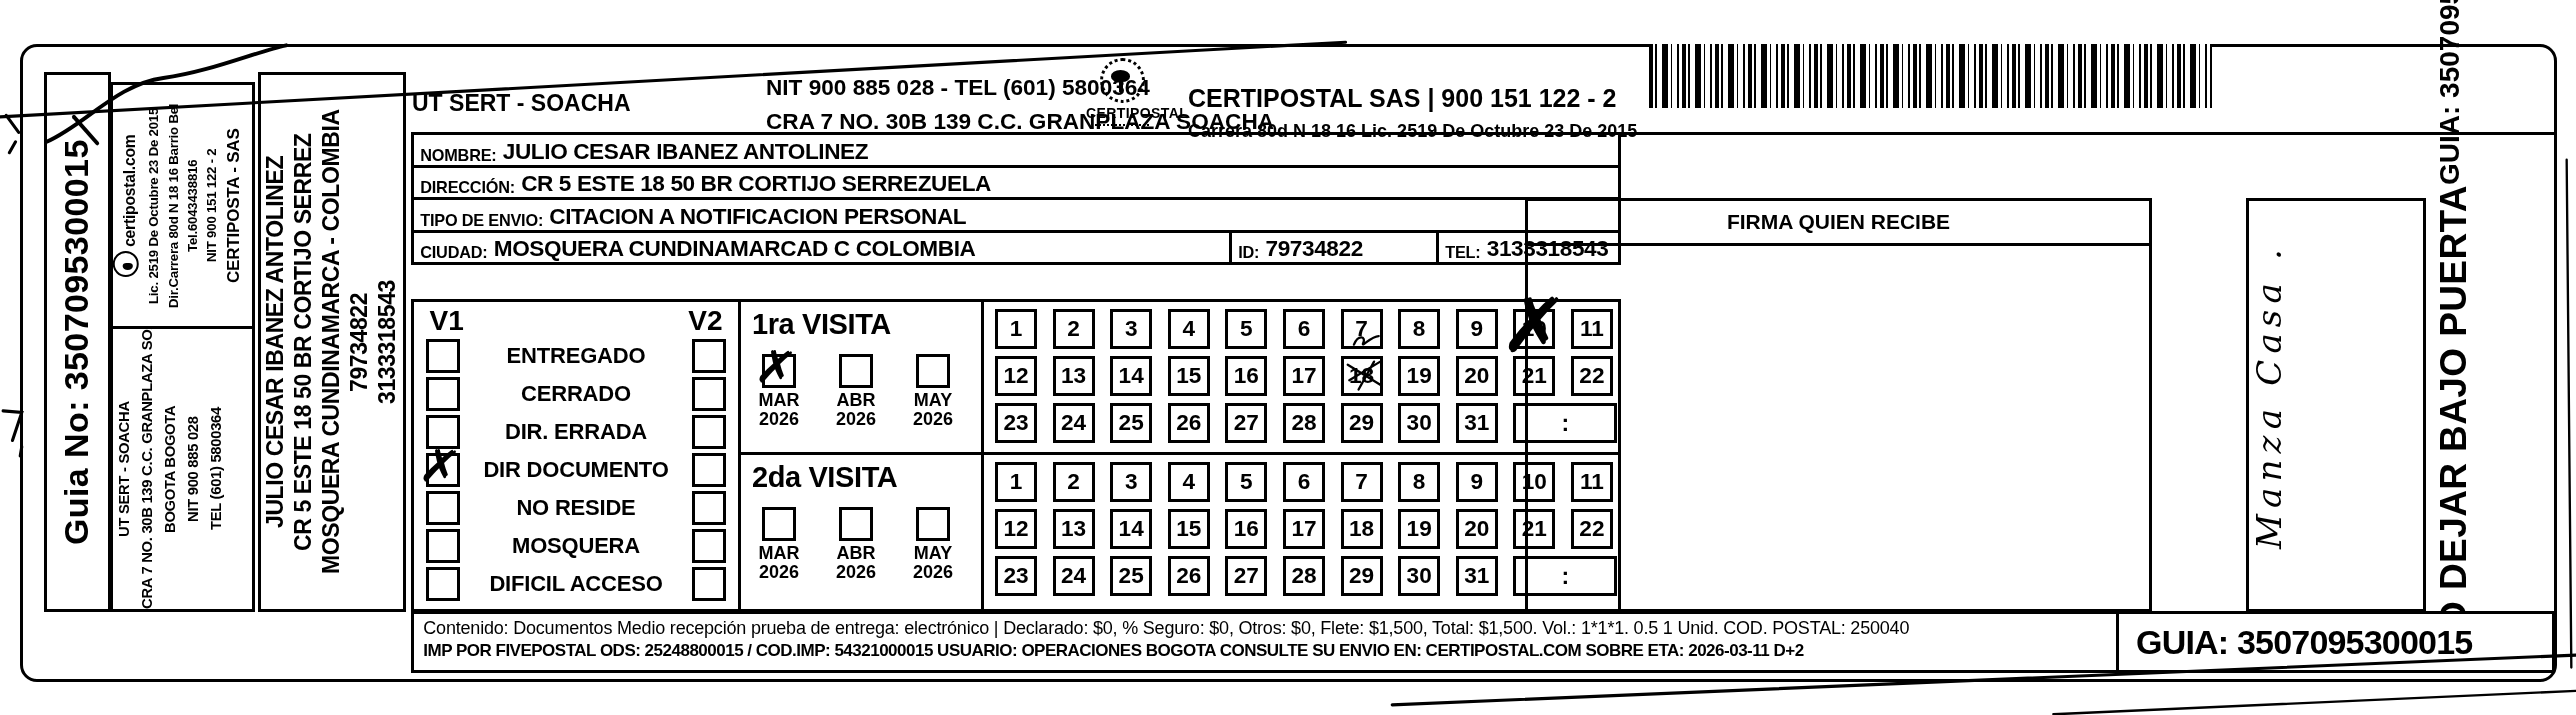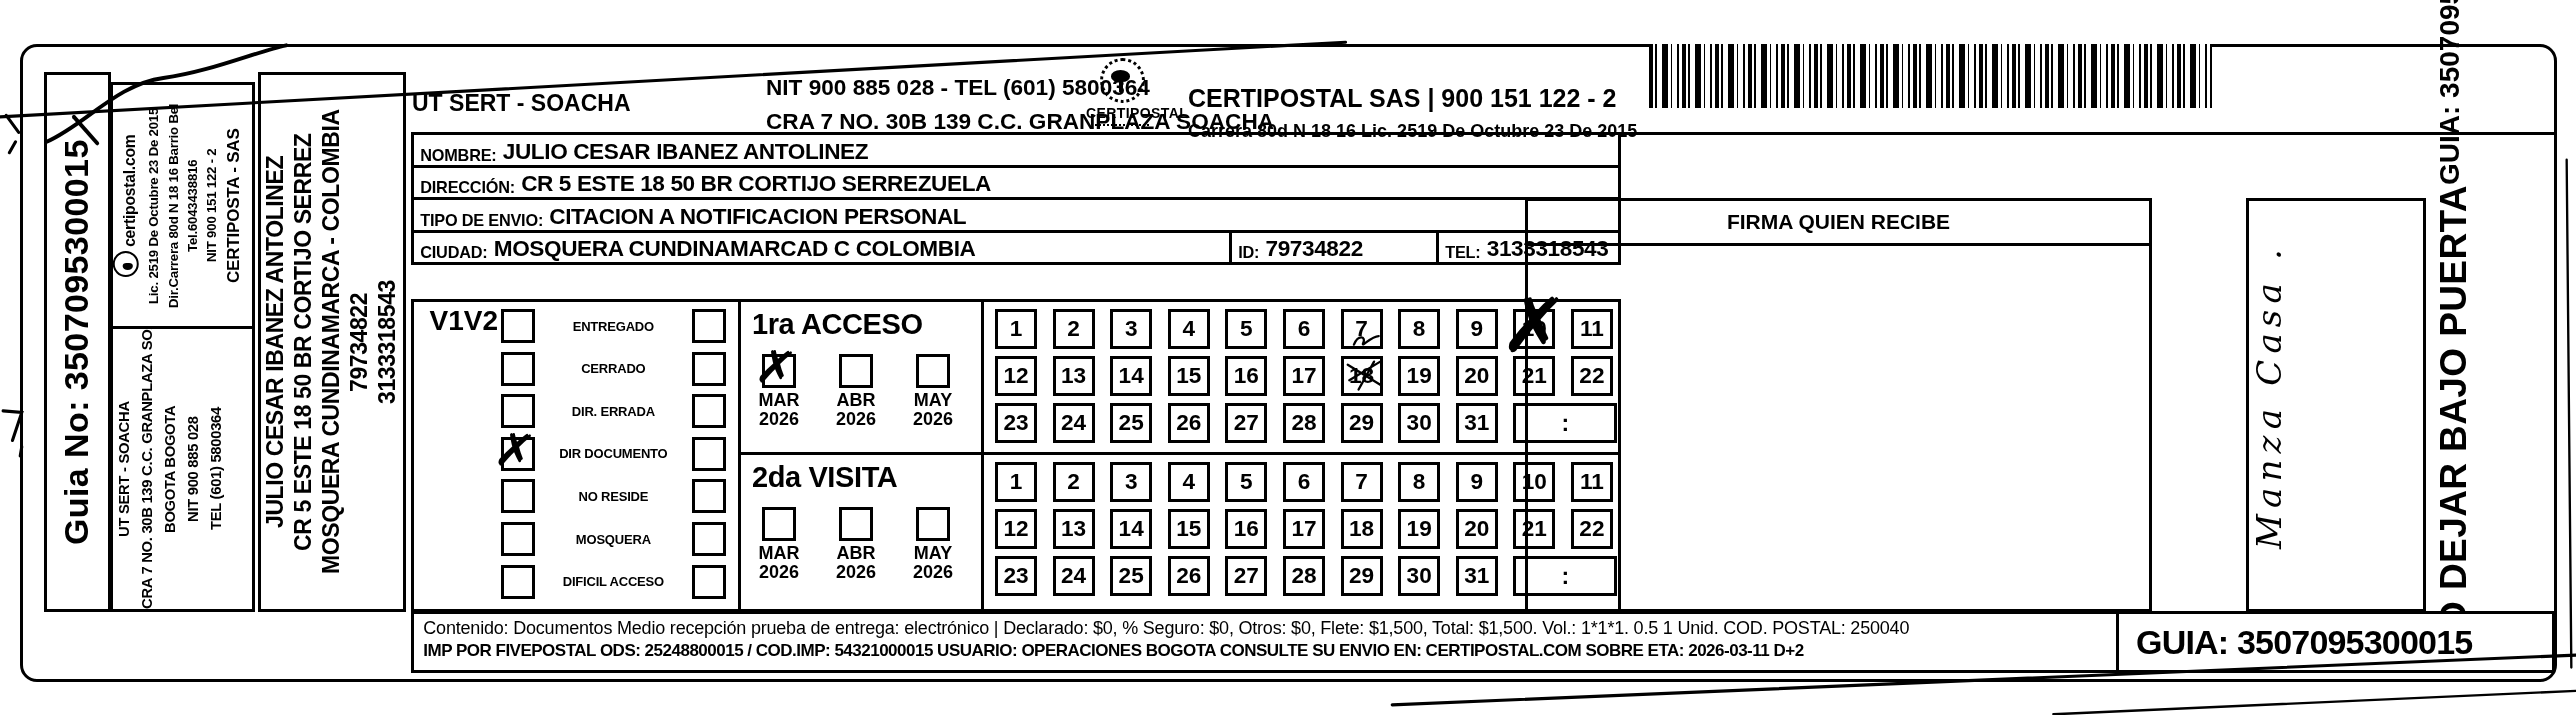--- a/index.html
+++ b/index.html
@@ -52,27 +52,27 @@
   .f-row{height:29.6px;border-bottom:3.1px solid #000;display:flex;align-items:center;box-sizing:content-box;}
   .f-row:last-child{border-bottom:none;}
   .f-cell{height:100%;display:flex;align-items:flex-end;box-sizing:border-box;padding-left:6.2px;white-space:nowrap;overflow:hidden;}
   .f-cell + .f-cell{border-left:3.1px solid #000;}
   .f-label{font-size:16.3px;font-weight:700;margin-right:6.2px;letter-spacing:-0.2px;}
   .f-value{font-size:22.6px;font-weight:700;letter-spacing:-0.4px;}
   
   .visits{position:absolute;left:411px;top:299px;width:1210px;height:313px;border:3.1px solid #000;
           box-sizing:border-box;display:flex;}
   .vcol-status{width:327px;border-right:3.1px solid #000;box-sizing:border-box;
-               display:flex;flex-direction:row;padding:3.1px 12.4px 6.2px 12.4px;}
+               display:flex;flex-direction:column;padding:3.1px 12.4px 6.2px 12.4px;}
   .vv-head{display:flex;justify-content:space-between;font-size:28px;font-weight:700;padding:0 3.1px;}
   .st-rows{flex:1;display:flex;flex-direction:column;justify-content:space-around;}
   .st-row{display:flex;align-items:center;justify-content:space-between;}
   .cb{position:relative;width:34px;height:34px;border:3.9px solid #000;box-sizing:border-box;
       display:inline-block;background:#fff;flex:0 0 auto;}
-  .st-label{flex:1;text-align:center;font-size:13px;font-weight:700;letter-spacing:-0.2px;}
+  .st-label{flex:1;text-align:center;font-size:22px;font-weight:700;letter-spacing:-0.2px;}
   .vcol-mid{width:243px;border-right:3.1px solid #000;box-sizing:border-box;display:flex;flex-direction:column;}
   .visit-box{height:153px;box-sizing:border-box;padding:6.2px 11px;}
   .visit-box.first{border-bottom:3.1px solid #000;}
   .visit-title{font-size:29px;font-weight:700;letter-spacing:-0.4px;}
   .months{display:flex;gap:23px;margin-top:12.4px;}
   .month{text-align:center;width:54px;}
   .month .cb{display:block;margin:0 auto 3.1px auto;}
   .m-l{font-size:18px;font-weight:700;line-height:19.4px;}
   .vcol-cal{flex:1;display:flex;flex-direction:column;}
   .cal-box{height:153px;box-sizing:border-box;padding:7px 0 0 11px;}
@@ -249,21 +249,21 @@
           </div>
           <div class="st-row">
             <span class="cb"></span>
             <span class="st-label">DIFICIL ACCESO</span>
             <span class="cb"></span>
           </div>
         </div>
     </div>
     <div class="vcol-mid">
       <div class="visit-box first">
-        <div class="visit-title">1ra ACCESO</div>
+        <div class="visit-title">1ra VISITA</div>
         <div class="months">
             <div class="month">
               <span class="cb">
                 <span class="handx">✗</span>
               </span>
               <div class="m-l">MAR</div>
               <div class="m-l">2026</div>
             </div>
             <div class="month">
               <span class="cb"></span>

